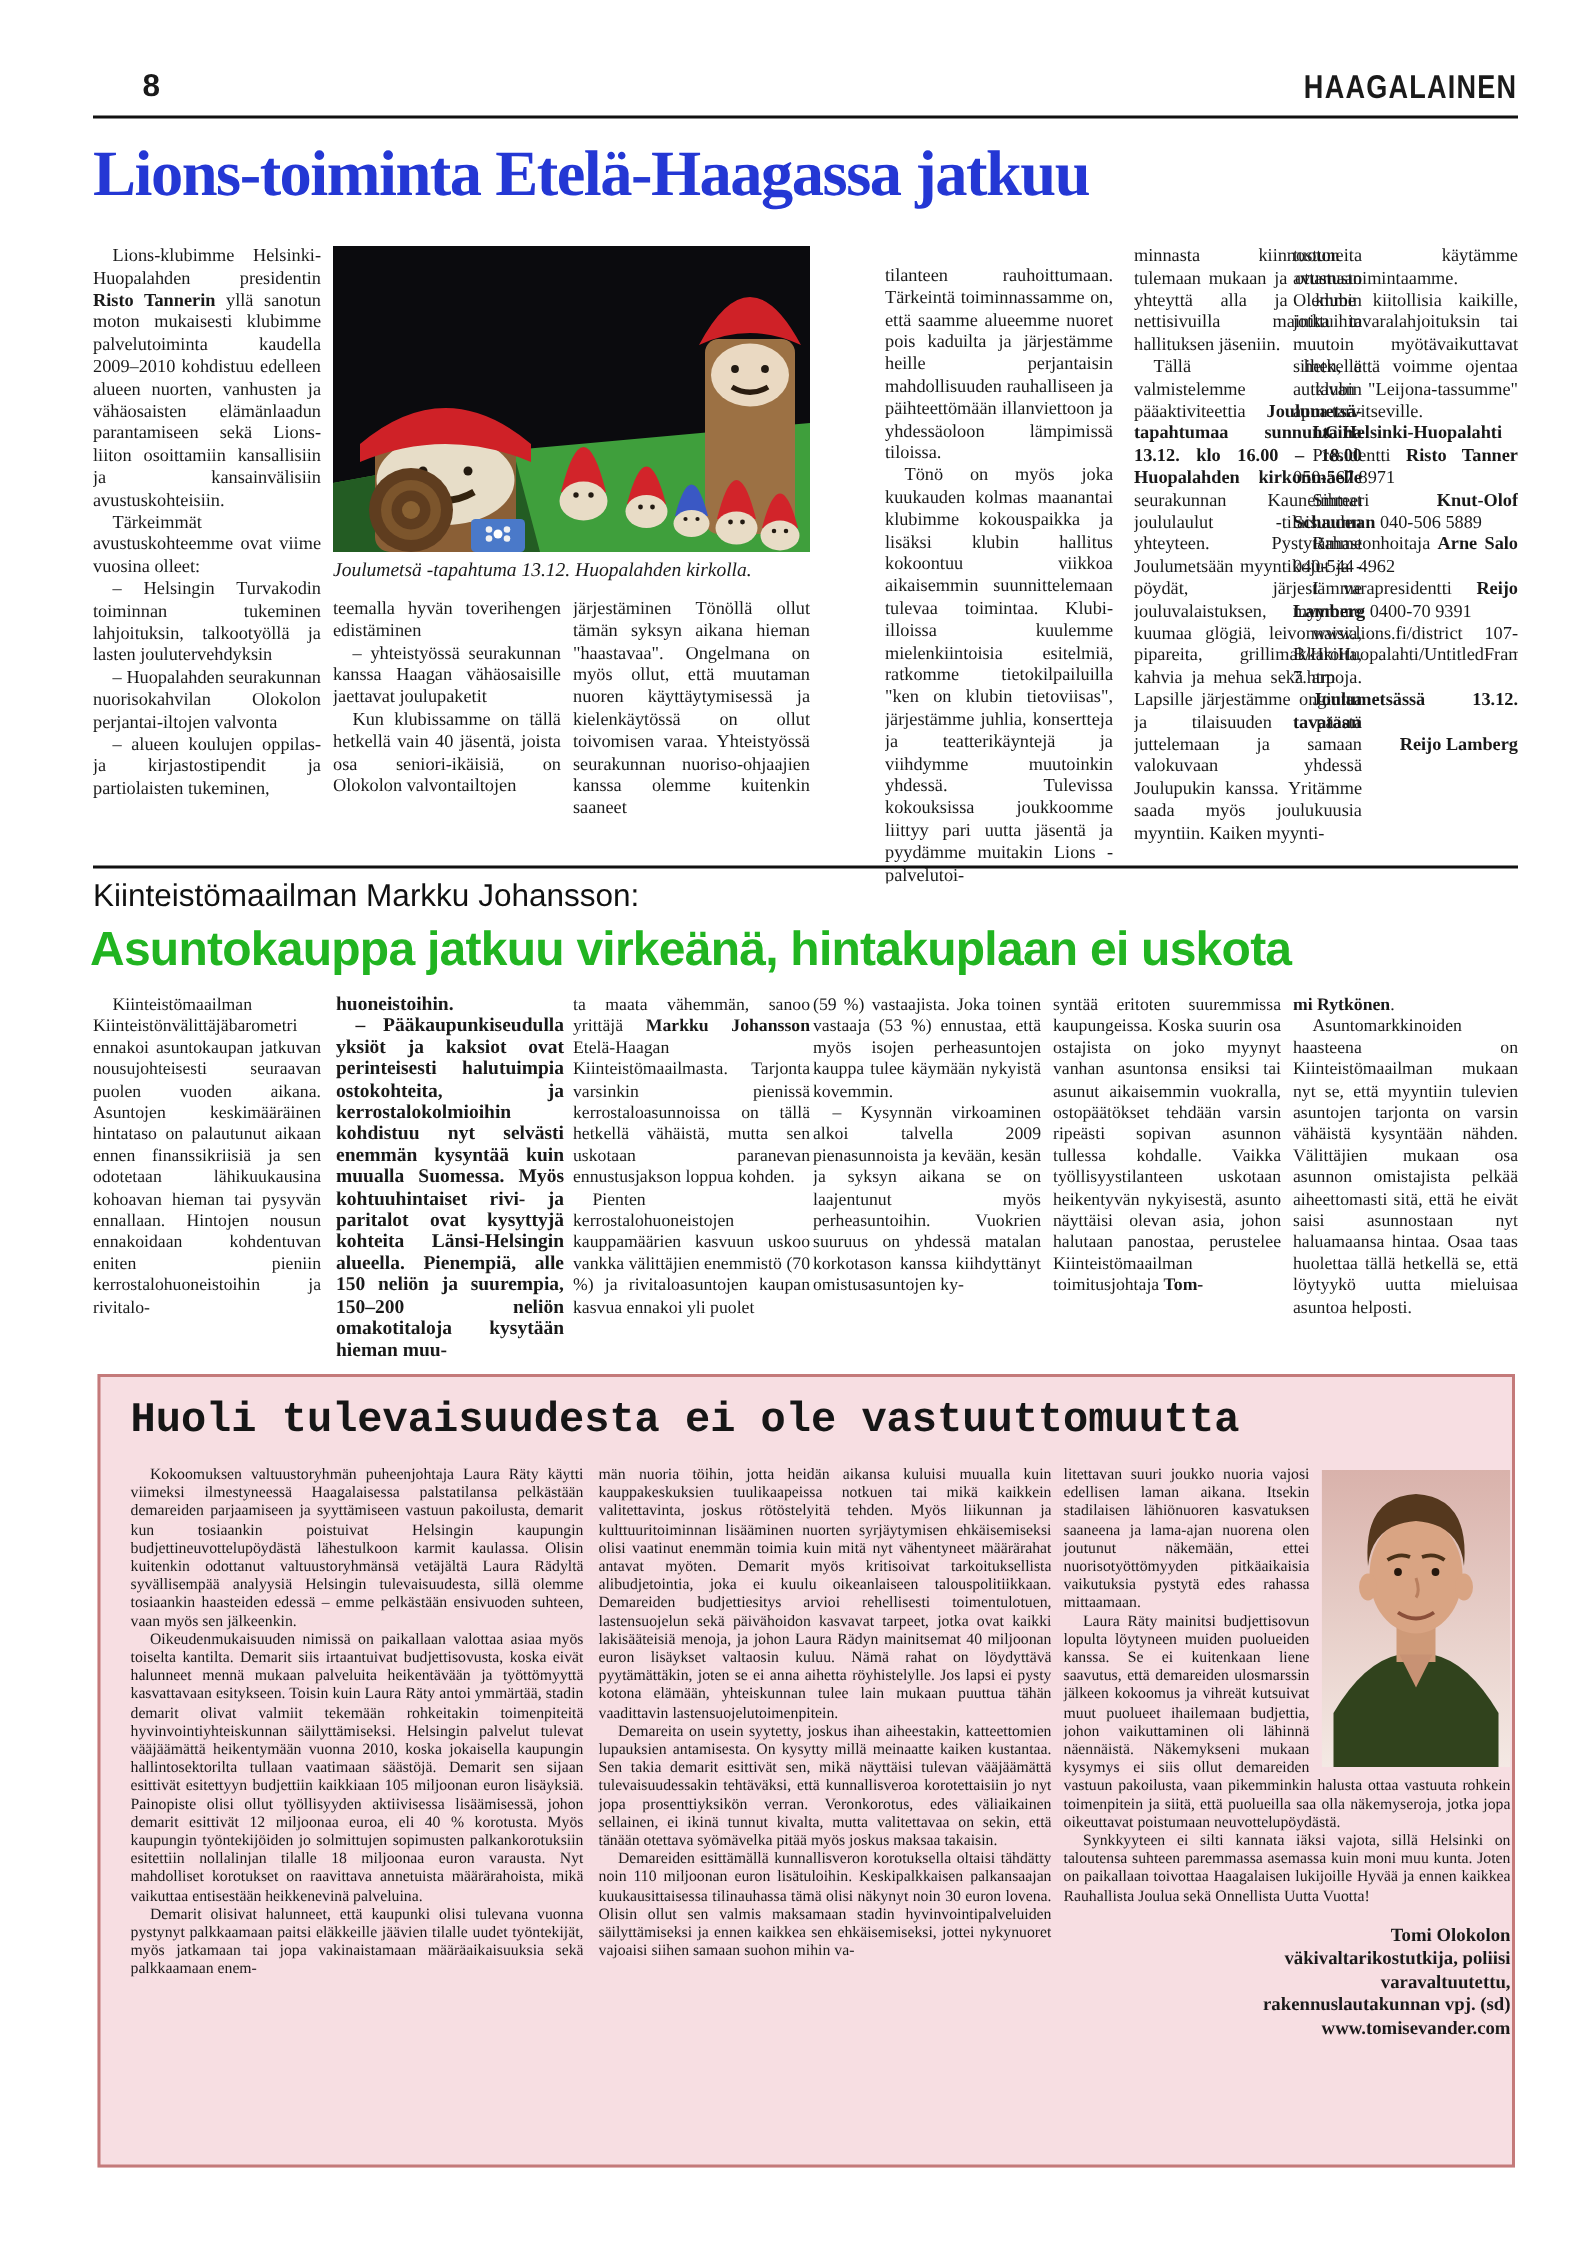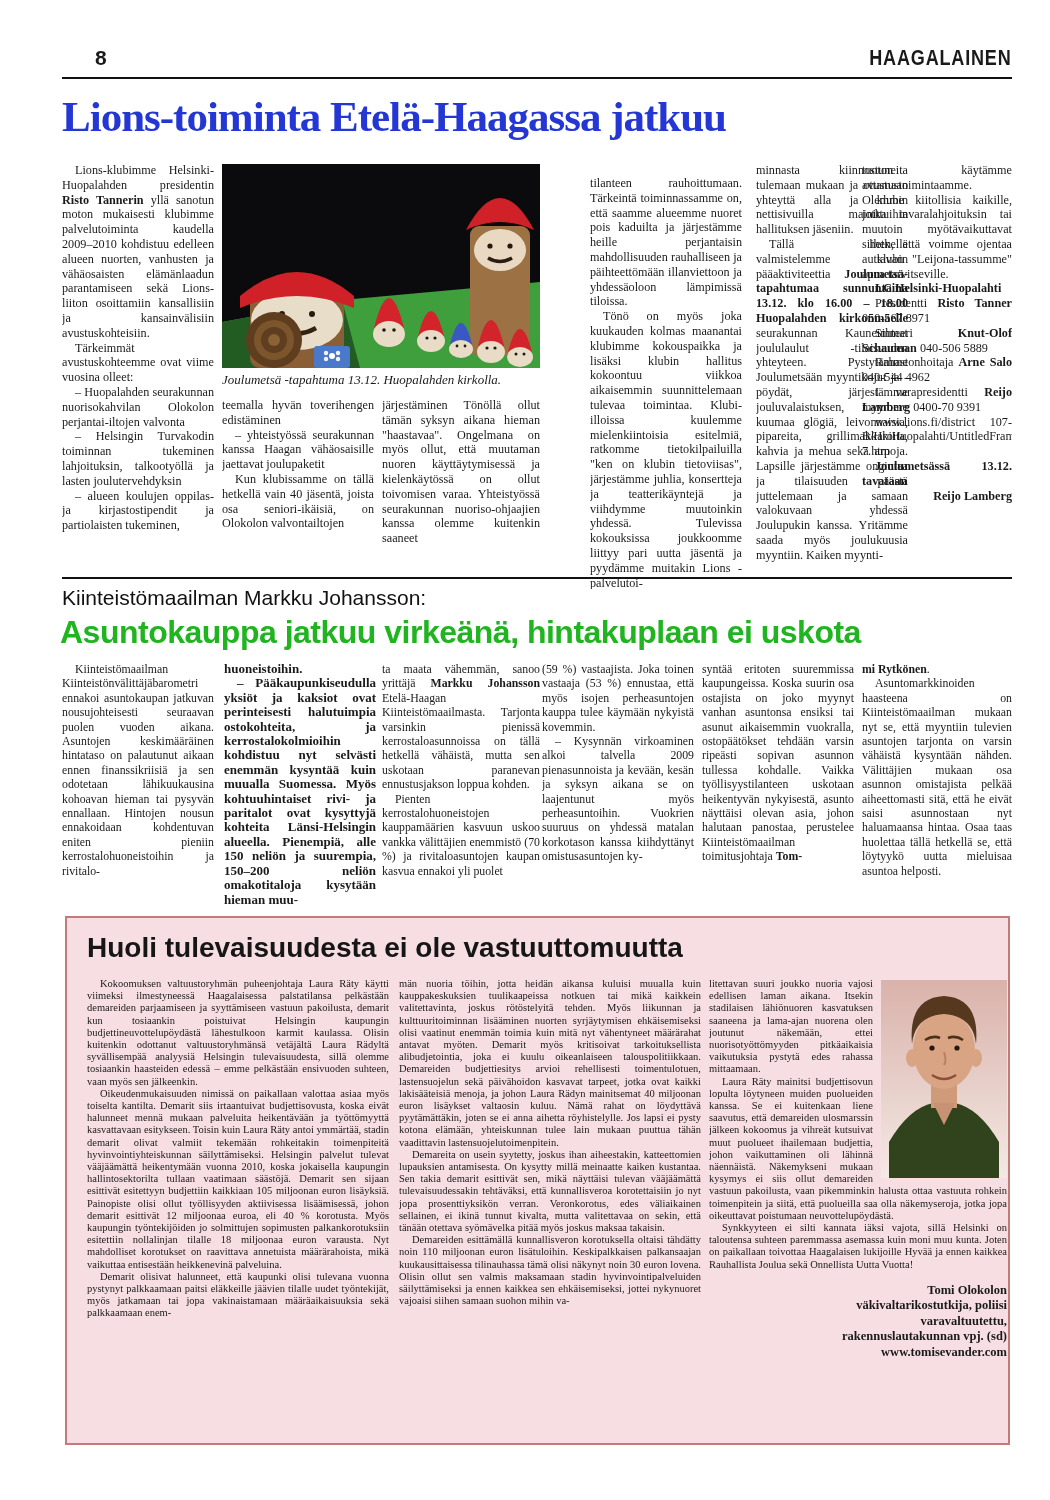--- a/index.html
+++ b/index.html
@@ -19,21 +19,21 @@
        overflow:hidden;hyphens:auto;}
   .col p{margin:0;}
   .ind{text-indent:13px;}
   .gap{margin-top:13px;}
   .right{text-align:right;text-align-last:right;}
   .b{font-weight:bold;}
   .caption{position:absolute;font-style:italic;font-size:13px;line-height:16px;}
   .photo-frame{position:absolute;overflow:hidden;background:#000;}
   .box{position:absolute;left:65px;top:916px;width:941px;height:525px;
        background:#f7dee2;border:2px solid #c47a7a;}
-  .h-box{position:absolute;left:20px;top:14px;font-family:Liberation Sans, sans-serif;
+  .h-box{position:absolute;left:20px;top:14px;font-family:Liberation Mono, monospace;
          font-weight:bold;font-size:28px;color:#161616;white-space:nowrap;}
   .boxcol{position:absolute;top:60px;height:455px;width:302px;font-size:10.5px;
           line-height:12.2px;text-align:justify;overflow:hidden;hyphens:auto;}
   .boxcol p{margin:0;}
   .portrait{float:right;width:126px;height:198px;margin:2px 0 5px 8px;overflow:hidden;}
   .signature{margin-top:12px;font-size:12.5px;line-height:15.5px;}
 </style>
 </head>
 <body>
 
@@ -107,22 +107,22 @@
       <circle cx="116" cy="189" r="2.2" fill="#f2f2f2"></circle>
       <circle cx="104" cy="195" r="2.2" fill="#f2f2f2"></circle>
       <circle cx="116" cy="195" r="2.2" fill="#f2f2f2"></circle>
     </svg>
   </div>
   <div class="caption" style="left:222px;top:372px;width:318px;">Joulumetsä -tapahtuma 13.12. Huopalahden kirkolla.</div>
 
   <div class="col" style="left:62px;top:163px;width:152px;height:413px;">
       <p class="ind "><span>Lions-klubimme Helsinki-Huopalahden presidentin </span><span class="b">Risto Tannerin</span><span> yllä sanotun moton mukaisesti klubimme palvelutoiminta kaudella 2009–2010 kohdistuu edelleen alueen nuorten, vanhusten ja vähäosaisten elämänlaadun parantamiseen sekä Lions-liiton osoittamiin kansallisiin ja kansainvälisiin avustuskohteisiin.</span></p>
       <p class="ind "><span>Tärkeimmät avustuskohteemme ovat viime vuosina olleet:</span></p>
+      <p class="ind "><span>– Helsingin Turvakodin toiminnan tukeminen lahjoituksin, talkootyöllä ja lasten joulutervehdyksin</span></p>
       <p class="ind "><span>– Huopalahden seurakunnan nuorisokahvilan Olokolon perjantai-iltojen valvonta</span></p>
-      <p class="ind "><span>– Helsingin Turvakodin toiminnan tukeminen lahjoituksin, talkootyöllä ja lasten joulutervehdyksin</span></p>
       <p class="ind "><span>– alueen koulujen oppilas- ja kirjastostipendit ja partiolaisten tukeminen,</span></p>
     </div>
   <div class="col" style="left:222px;top:398px;width:152px;height:178px;">
       <p class=""><span>teemalla hyvän toverihengen edistäminen</span></p>
       <p class="ind "><span>– yhteistyössä seurakunnan kanssa Haagan vähäosaisille jaettavat joulupaketit</span></p>
       <p class="ind "><span>Kun klubissamme on tällä hetkellä vain 40 jäsentä, joista osa seniori-ikäisiä, on Olokolon valvontailtojen</span></p>
     </div>
   <div class="col" style="left:382px;top:398px;width:158px;height:178px;">
       <p class=""><span>järjestäminen Tönöllä ollut tämän syksyn aikana hieman "haastavaa". Ongelmana on myös ollut, että muutaman nuoren käyttäytymisessä ja kielenkäytössä on ollut toivomisen varaa. Yhteistyössä seurakunnan nuoriso-ohjaajien kanssa olemme kuitenkin saaneet</span></p>
     </div>

